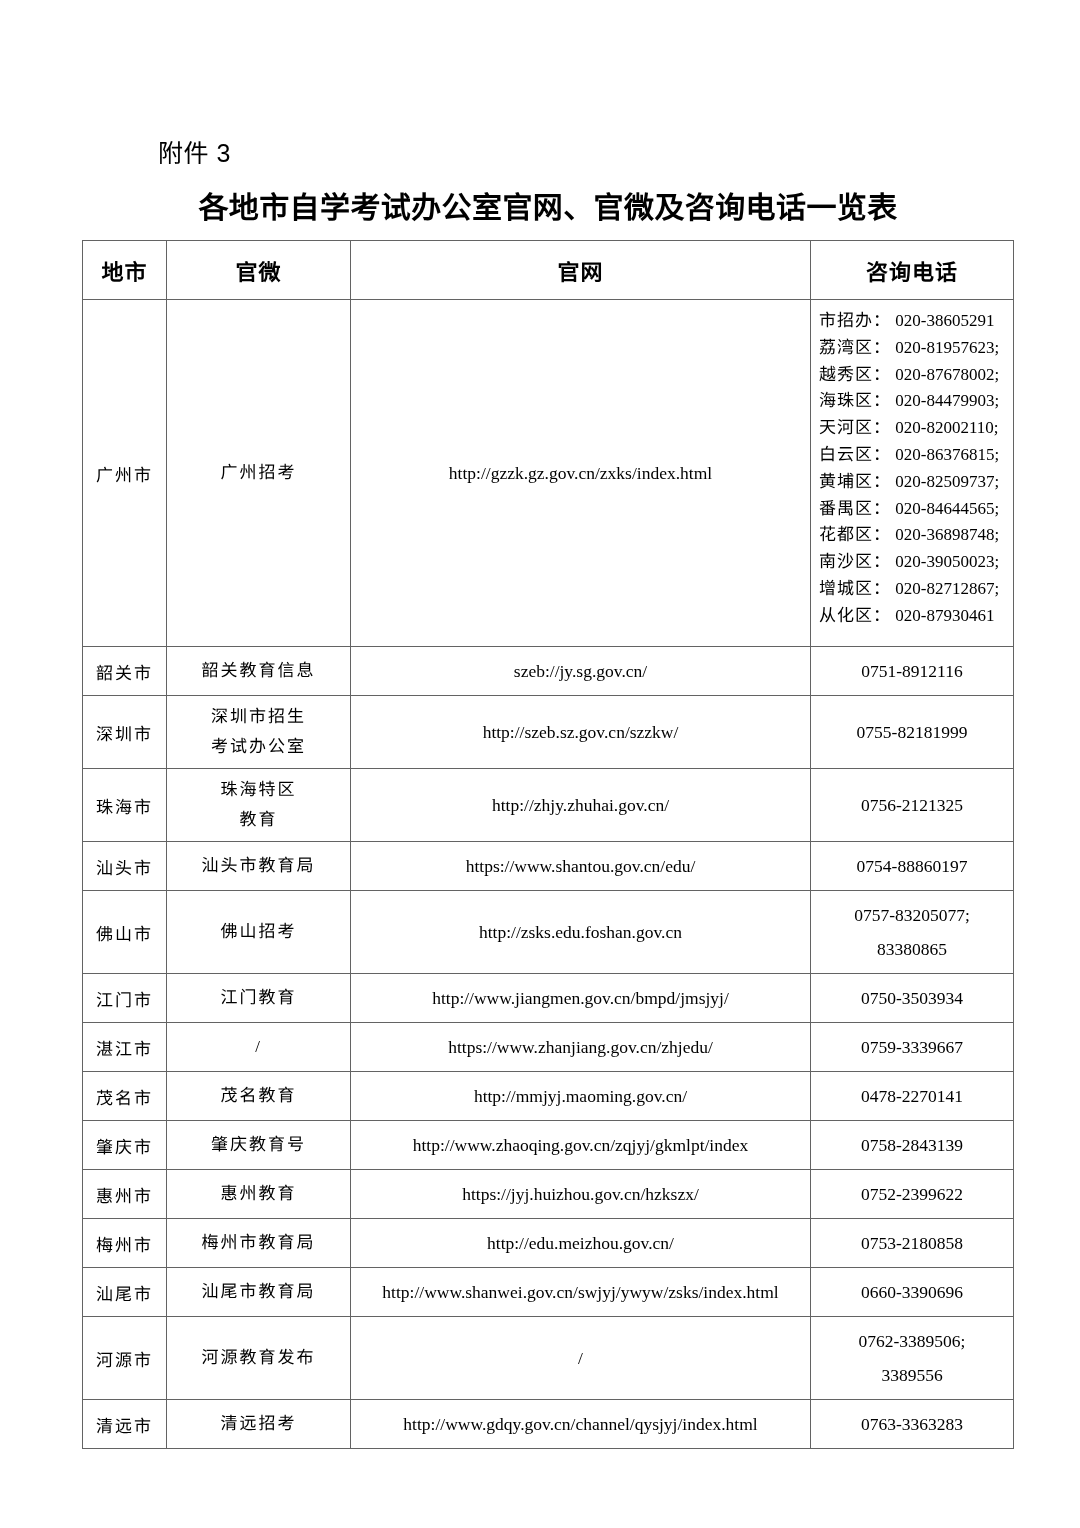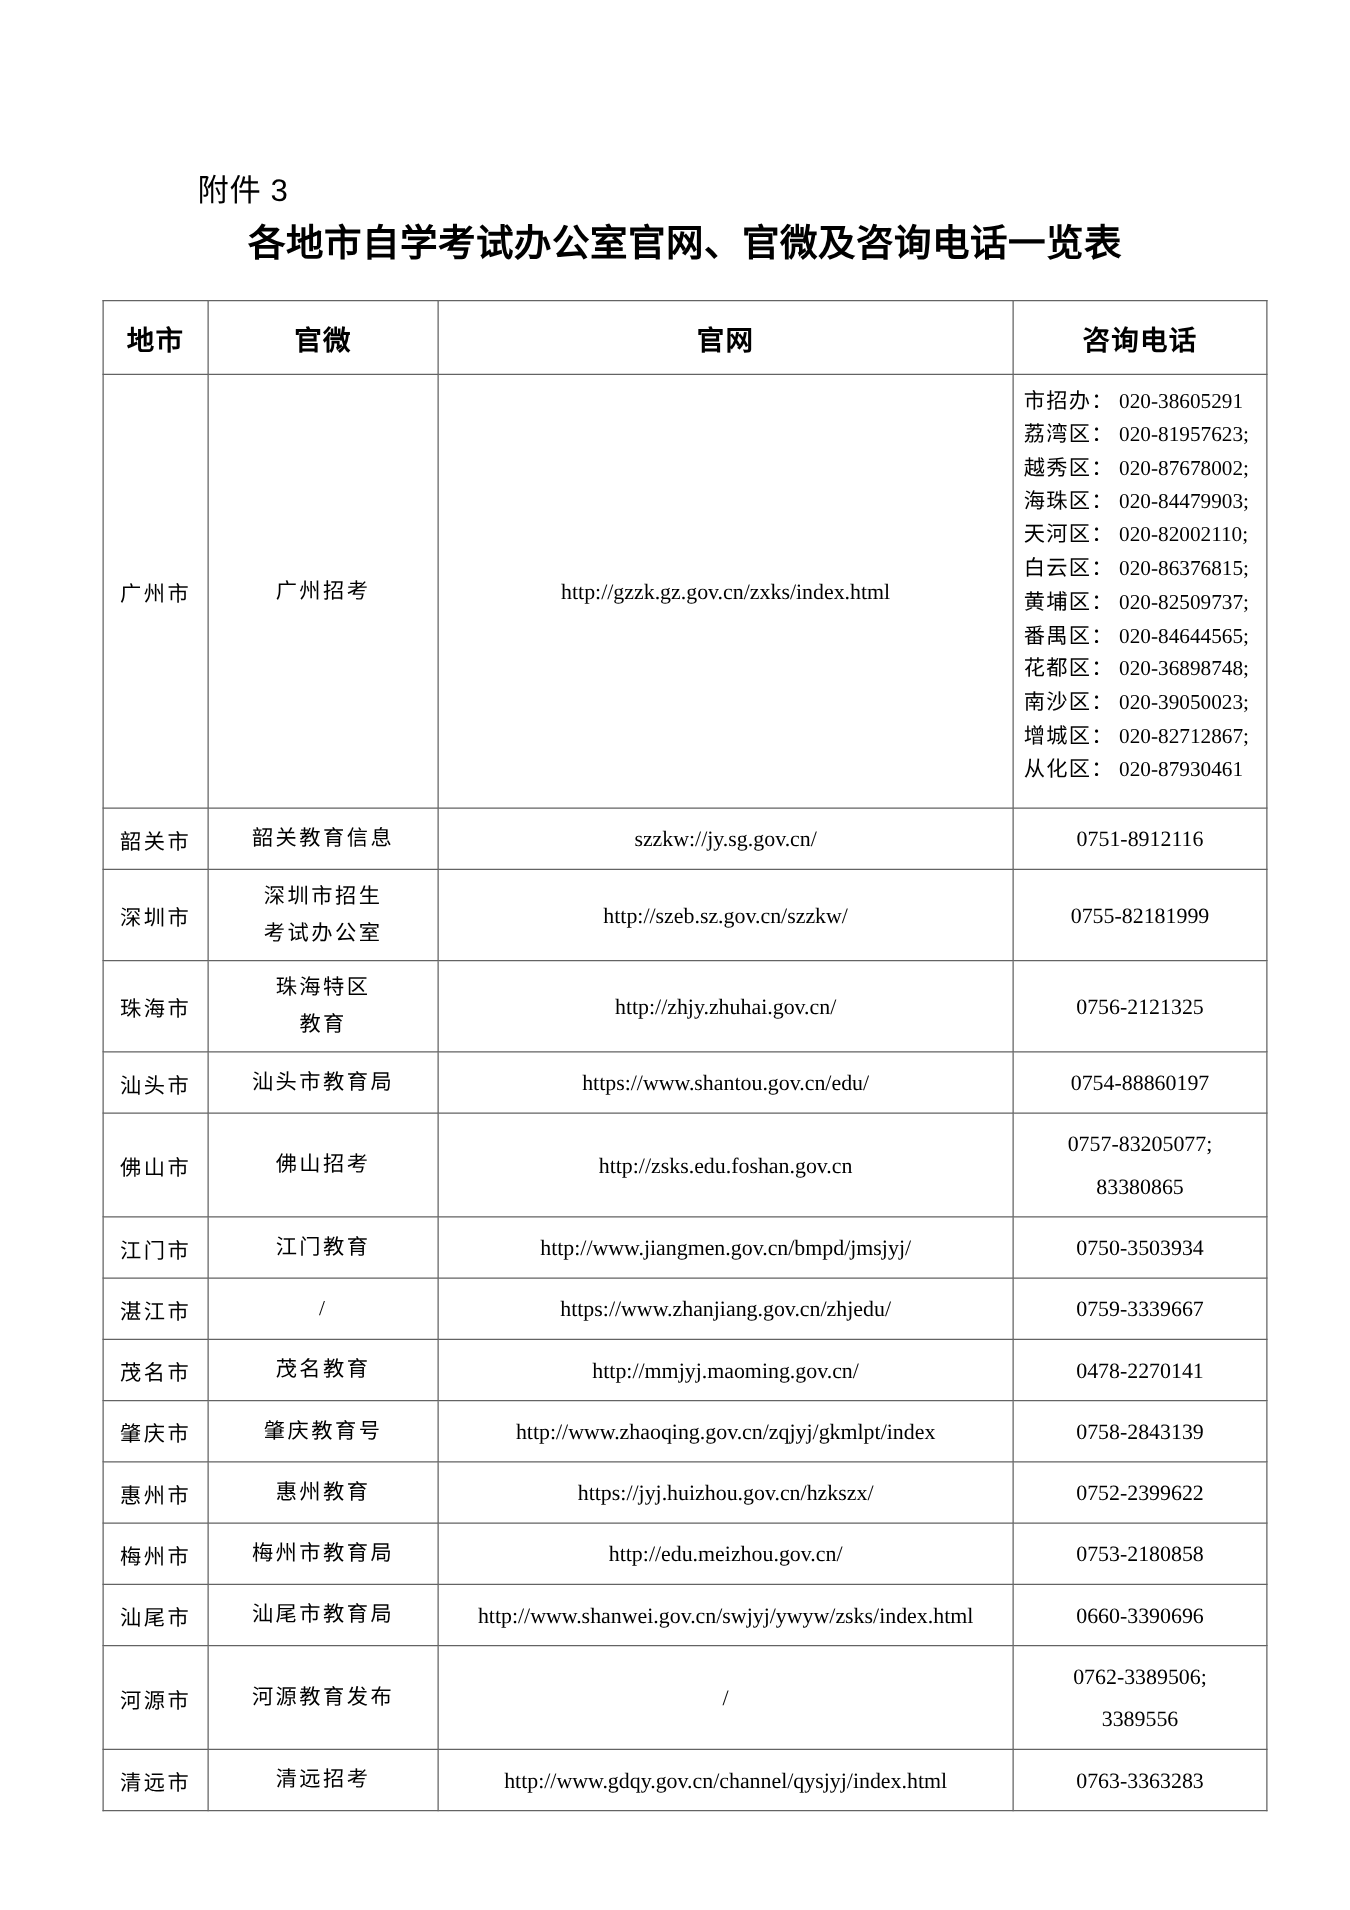--- a/index.html
+++ b/index.html
@@ -35,21 +35,21 @@
     font-size: 25px;
     line-height: 32px;
     letter-spacing: 0.5px;
     color: #000;
     white-space: nowrap;
   }
 
   .doc-title {
     position: absolute;
     left: 82px;
-    top: 176px;
+    top: 188px;
     width: 932px;
     text-align: center;
     font-family: "Liberation Serif", "DejaVu Serif", serif;
     font-weight: bold;
     font-size: 30px;
     line-height: 40px;
     letter-spacing: 0.4px;
     color: #000;
     white-space: nowrap;
   }
@@ -184,21 +184,21 @@
               <span class="pline"><span class="plabel">番禺区：</span><span class="pnum"> 020-84644565;</span></span>
               <span class="pline"><span class="plabel">花都区：</span><span class="pnum"> 020-36898748;</span></span>
               <span class="pline"><span class="plabel">南沙区：</span><span class="pnum"> 020-39050023;</span></span>
               <span class="pline"><span class="plabel">增城区：</span><span class="pnum"> 020-82712867;</span></span>
               <span class="pline"><span class="plabel">从化区：</span><span class="pnum"> 020-87930461</span></span>
             </td>
           </tr>
           <tr class="h-std">
             <td class="city-cell">韶关市</td>
             <td class="wechat-cell">韶关教育信息</td>
-            <td class="site-cell">szzkw://jy.sg.gov.cn/</td>
+            <td class="site-cell">szeb://jy.sg.gov.cn/</td>
             <td class="phone-cell">0751-8912116</td>
           </tr>
           <tr class="h-tall">
             <td class="city-cell">深圳市</td>
             <td class="wechat-cell">
               <span class="wline">深圳市招生</span>
               <span class="wline">考试办公室</span>
             </td>
             <td class="site-cell">http://szeb.sz.gov.cn/szzkw/</td>
             <td class="phone-cell">0755-82181999</td>

